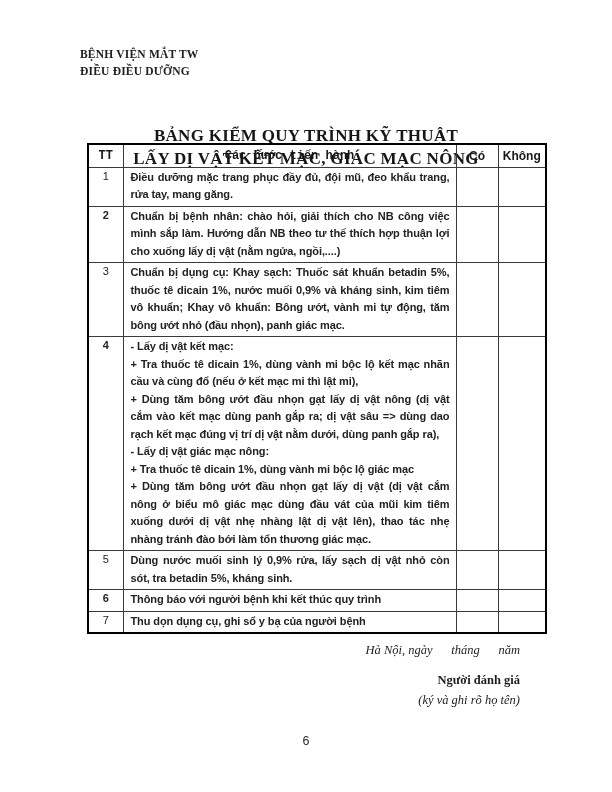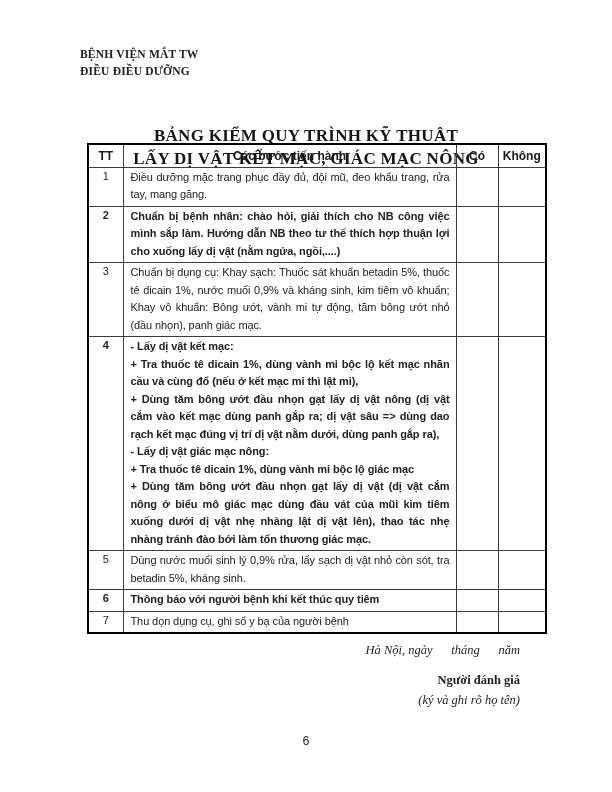--- a/index.html
+++ b/index.html
@@ -35,32 +35,33 @@
     border: 2px solid #000;
   }
   table.checklist th, table.checklist td {
     border: 1px solid #3a3a3a;
     vertical-align: top;
   }
   table.checklist th {
     vertical-align: middle; text-align: center;
     height: 23px; font-size: 12px; font-weight: bold; color: #1a1a1a;
   }
-  th.h-serif { font-family: Liberation Sans, sans-serif; }
+  th.h-serif { font-family: Liberation Mono, monospace; }
   th.h-sans  { font-family: "Liberation Sans", "DejaVu Sans", sans-serif; font-size: 11.5px; }
   td.tt {
     text-align: center; font-family: "Liberation Sans", "DejaVu Sans", sans-serif;
     font-size: 11px; padding-top: 2px; color: #222;
   }
   td.step {
     font-family: "Liberation Sans", "DejaVu Sans", sans-serif;
     font-size: 11px; line-height: 17.5px; letter-spacing: -0.1px;
     text-align: justify; color: #222;
     padding: 1px 6px 2px 7px;
     white-space: pre-line;
+    font-weight: bold;
   }
   tr.bold-row td { font-weight: bold; }
   td.chk { background: #fff; }
 
   
   .footer-block {
     position: absolute; left: 330px; top: 641px; width: 190px;
     text-align: right; font-size: 12.5px; color: #1d1d1d;
   }
   .footer-place { font-style: italic; white-space: pre-wrap; line-height: 19px; }
@@ -133,21 +134,21 @@
       <td class="chk"></td>
     </tr>
     <tr>
       <td class="tt">5</td>
       <td class="step">Dùng nước muối sinh lý 0,9% rửa, lấy sạch dị vật nhỏ còn sót, tra betadin 5%, kháng sinh.</td>
       <td class="chk"></td>
       <td class="chk"></td>
     </tr>
     <tr class="bold-row">
       <td class="tt">6</td>
-      <td class="step">Thông báo với người bệnh khi kết thúc quy tiêm</td>
+      <td class="step">Thông báo với người bệnh khi kết thúc quy trình</td>
       <td class="chk"></td>
       <td class="chk"></td>
     </tr>
     <tr>
       <td class="tt">7</td>
       <td class="step">Thu dọn dụng cụ, ghi sổ y bạ của người bệnh</td>
       <td class="chk"></td>
       <td class="chk"></td>
     </tr>
   </tbody>

